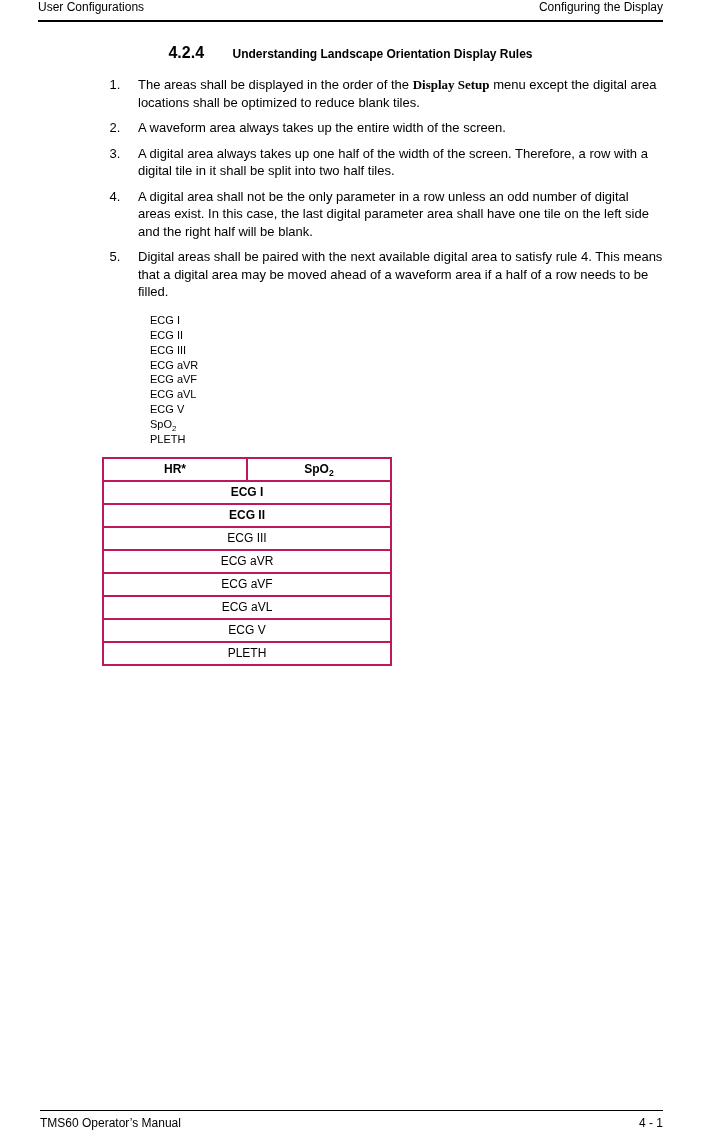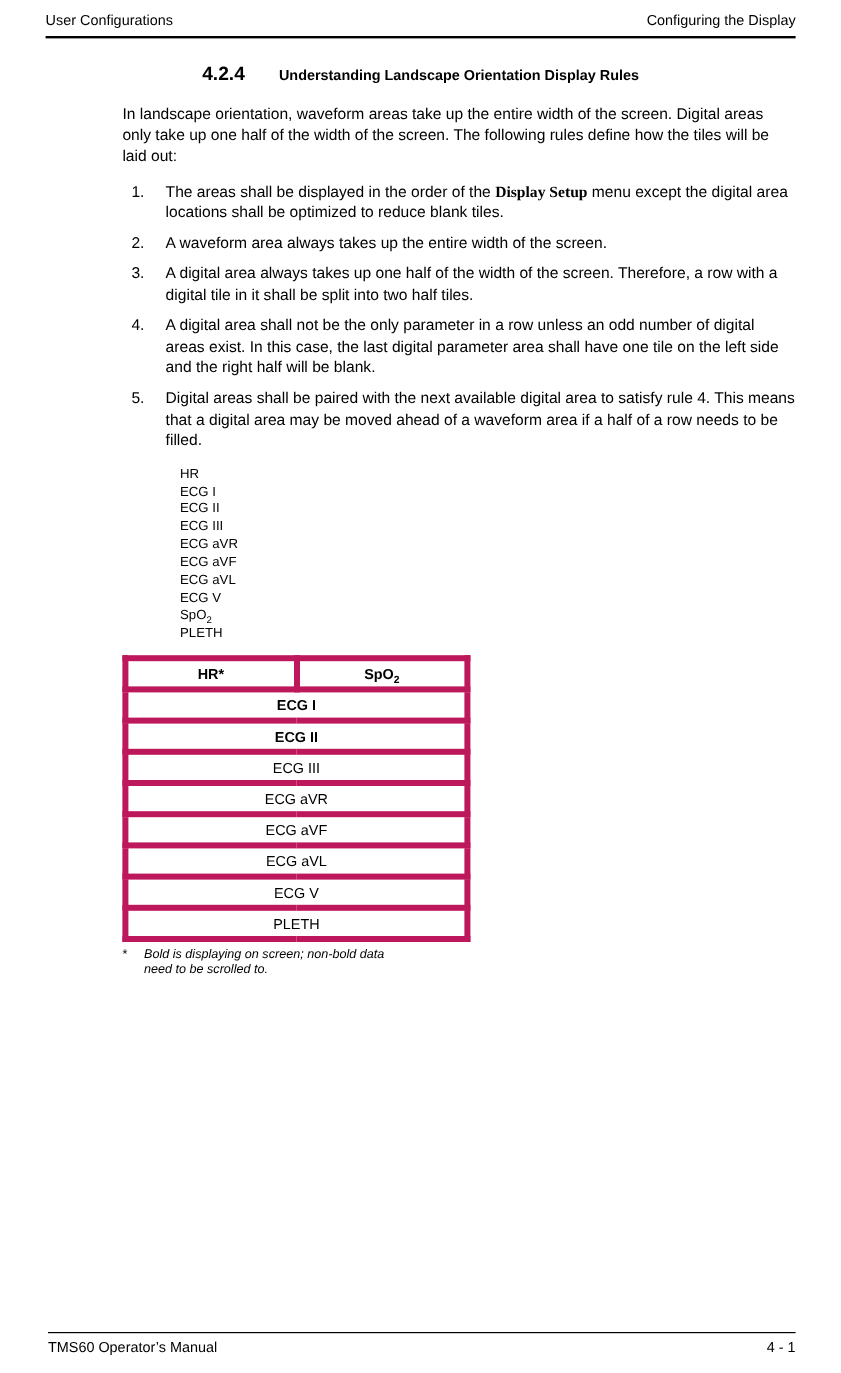--- a/index.html
+++ b/index.html
@@ -7,21 +7,21 @@
     padding: 0;
     background: #fff;
     font-family: "Segoe UI", "Myriad Pro", "Helvetica Neue", Arial, sans-serif;
     color: #000;
     width: 701px;
     height: 1144px;
     position: relative;
     box-sizing: border-box;
   }
   .page {
-    padding: 10px 38px 0 38px;
+    padding: 0 38px 0 38px;
     box-sizing: border-box;
     height: 100%;
     position: relative;
   }
   .running-head {
     display: flex;
     justify-content: space-between;
     font-size: 12px;
     padding-bottom: 6px;
   }
@@ -71,21 +71,21 @@
     margin-bottom: 10px;
   }
   sub { font-size: 0.72em; vertical-align: sub; line-height: 0;}
   table.layout {
     border-collapse: collapse;
     width: 290px;
     margin-top: 6px;
     margin-bottom: 4px;
   }
   table.layout td {
-    border: 5px solid #be185d;
+    border: 2px solid #be185d;
     text-align: center;
     font-size: 12px;
     padding: 2px 0;
     height: 17px;
     line-height: 1;
     vertical-align: middle;
   }
   table.layout td.header-cell {
     font-weight: 700;
   }
@@ -132,33 +132,31 @@
     <span>Configuring the Display</span>
   </div>
   <hr class="hr-thick">
 
   <div class="section-row">
     <span class="section-num">4.2.4</span>
     <span class="section-title">Understanding Landscape Orientation Display Rules</span>
   </div>
 
   <div class="content">
-    <p class="para">In landscape orientation, waveform areas take up the entire width of the screen. Digital areas only take up one half of the width of the screen. The following rules define how the tiles will be laid out:</p>
 
     <ol class="rules">
       <li><span>The areas shall be displayed in the order of the </span><span class="em">Display Setup</span><span> menu except the digital area locations shall be optimized to reduce blank tiles.</span></li>
       <li><span>A waveform area always takes up the entire width of the screen.</span></li>
       <li><span>A digital area always takes up one half of the width of the screen. Therefore, a row with a digital tile in it shall be split into two half tiles.</span></li>
       <li><span>A digital area shall not be the only parameter in a row unless an odd number of digital areas exist. In this case, the last digital parameter area shall have one tile on the left side and the right half will be blank.</span></li>
       <li><span>Digital areas shall be paired with the next available digital area to satisfy rule 4. This means that a digital area may be moved ahead of a waveform area if a half of a row needs to be filled.</span></li>
     </ol>
 
 
     <div class="param-list">
-      <div>HR</div>
       <div>ECG I</div>
       <div>ECG II</div>
       <div>ECG III</div>
       <div>ECG aVR</div>
       <div>ECG aVF</div>
       <div>ECG aVL</div>
       <div>ECG V</div>
       <div>SpO<sub>2</sub></div>
       <div>PLETH</div>
     </div>
@@ -190,23 +188,20 @@
           </tr>
       <tr>
             <td colspan="2">ECG V</td>
           </tr>
       <tr>
             <td colspan="2">PLETH</td>
           </tr>
     </tbody>
       </table>
 
-    <div class="footnote">
-      <span class="fmark">*</span><span>Bold is displaying on screen; non-bold data need to be scrolled to.</span>
-    </div>
   </div>
 
   <div class="foot-area">
     <hr class="hr-thin">
     <div class="running-foot">
       <span>TMS60 Operator’s Manual</span>
       <span>4 - 1</span>
     </div>
   </div>
 </div>

